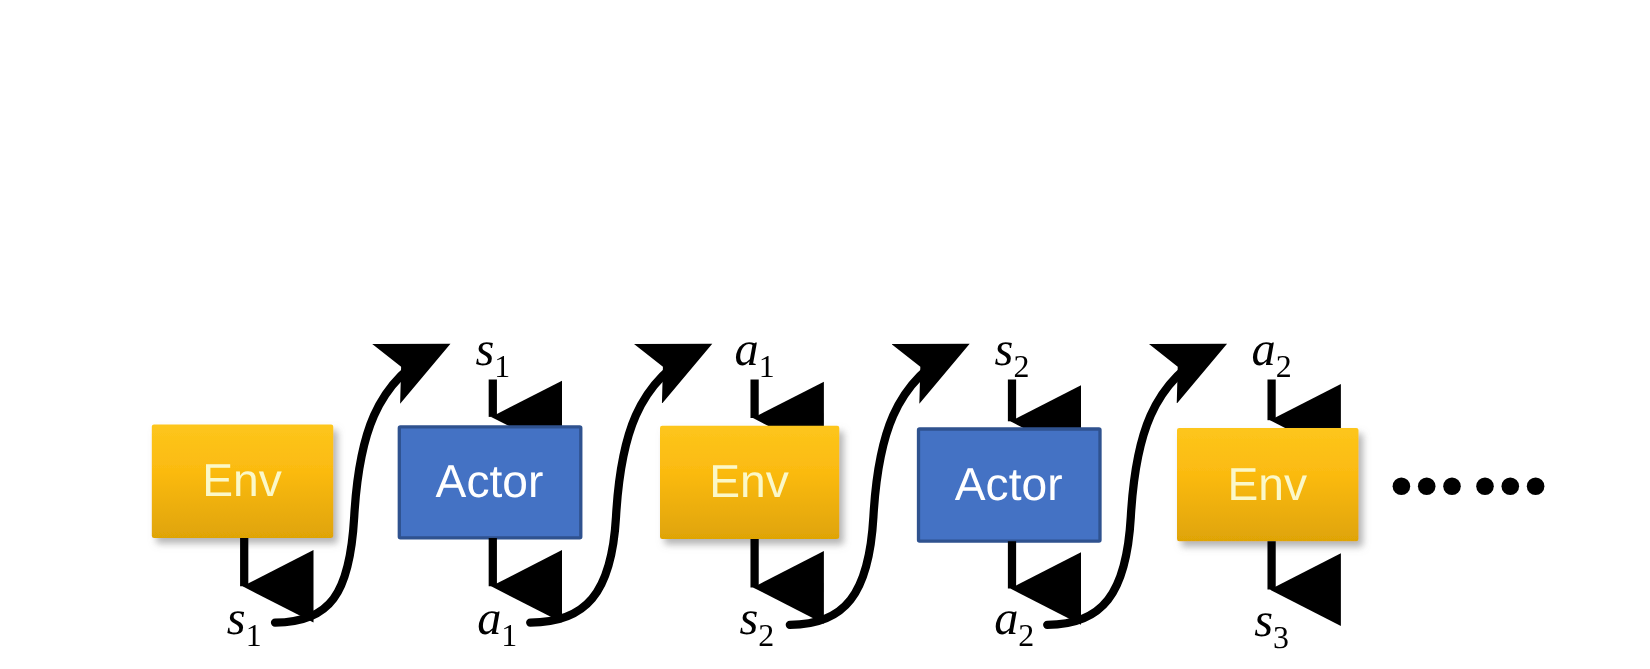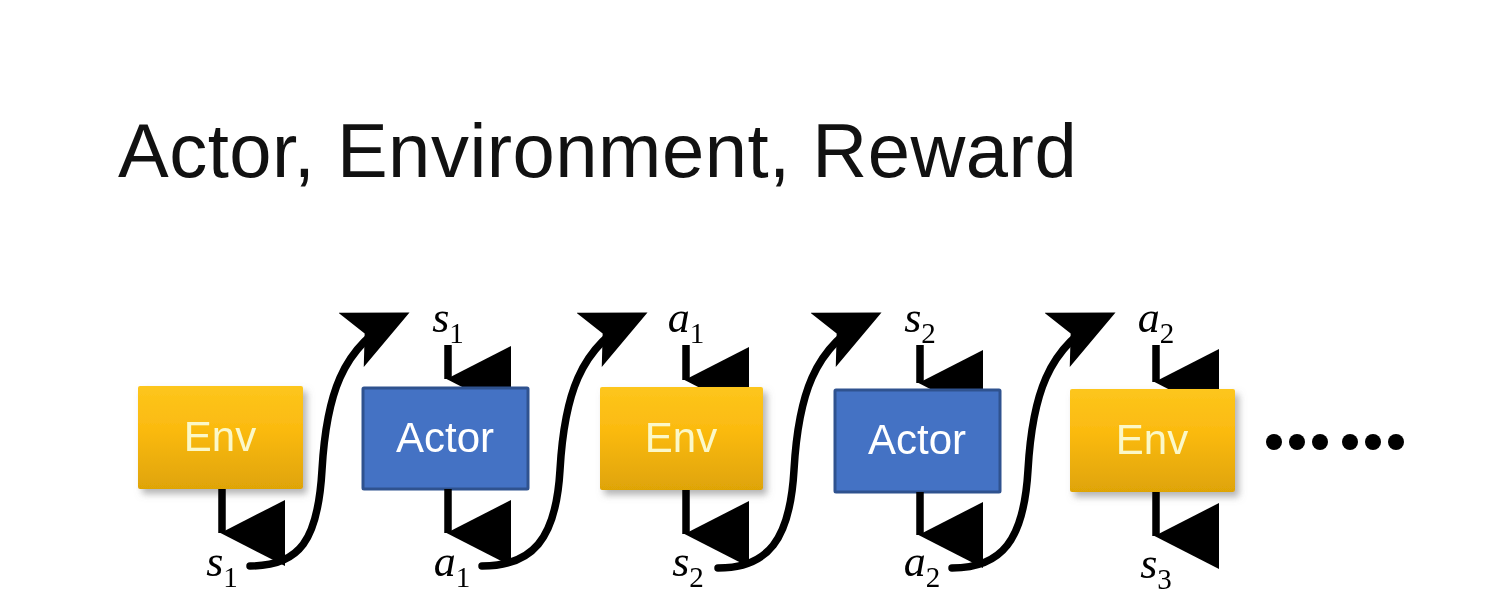--- a/index.html
+++ b/index.html
@@ -72,21 +72,20 @@
   }
   .dot {
     fill: #000000;
   }
 </style>
 </head>
 <body>
 
 <div id="slide">
 
-  <div id="slide-title">Actor, Environment, Reward</div>
 
   <svg id="diagram" viewBox="0 0 1500 608" width="1500" height="608" xmlns="http://www.w3.org/2000/svg">
     <defs>
       <linearGradient id="envGrad" x1="0" y1="0" x2="0" y2="1">
         <stop offset="0%" stop-color="#FDC61C"></stop>
         <stop offset="42%" stop-color="#FBBA10"></stop>
         <stop offset="100%" stop-color="#DFA406"></stop>
       </linearGradient>
       <filter id="boxShadow" x="-30%" y="-30%" width="170%" height="180%">
         <feDropShadow dx="4" dy="5" stdDeviation="3.5" flood-color="#777777" flood-opacity="0.55"></feDropShadow>

